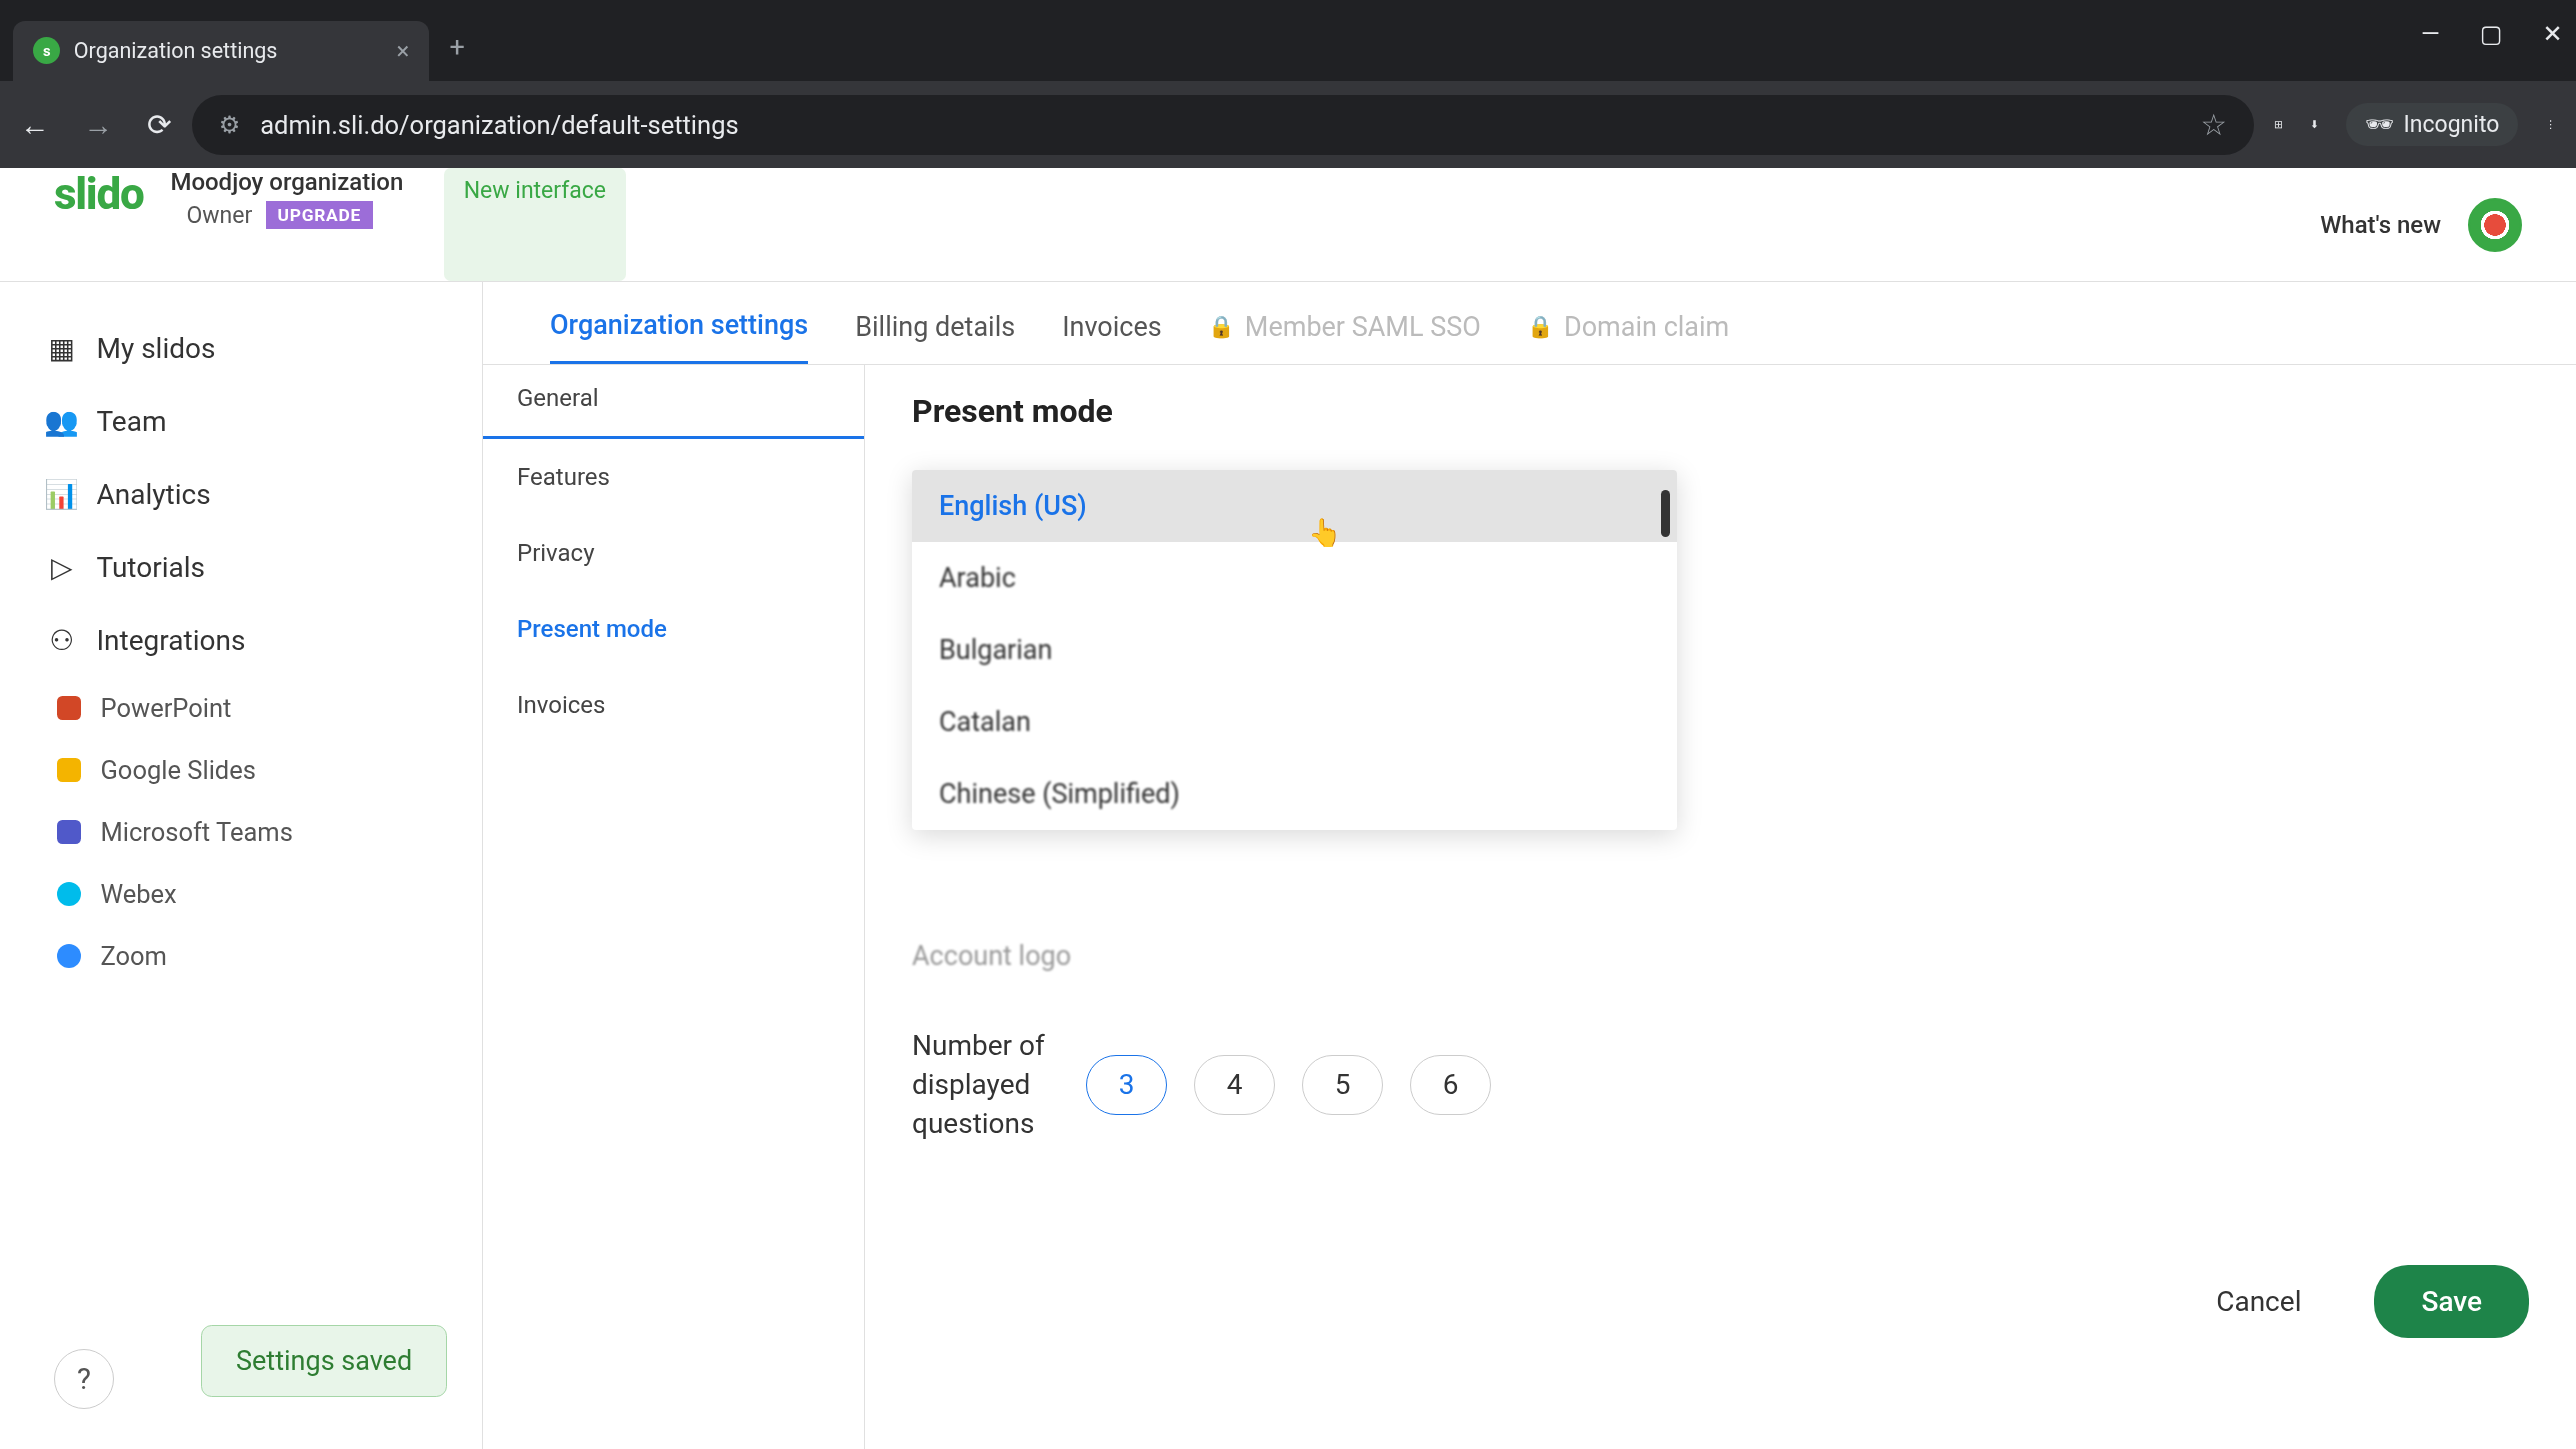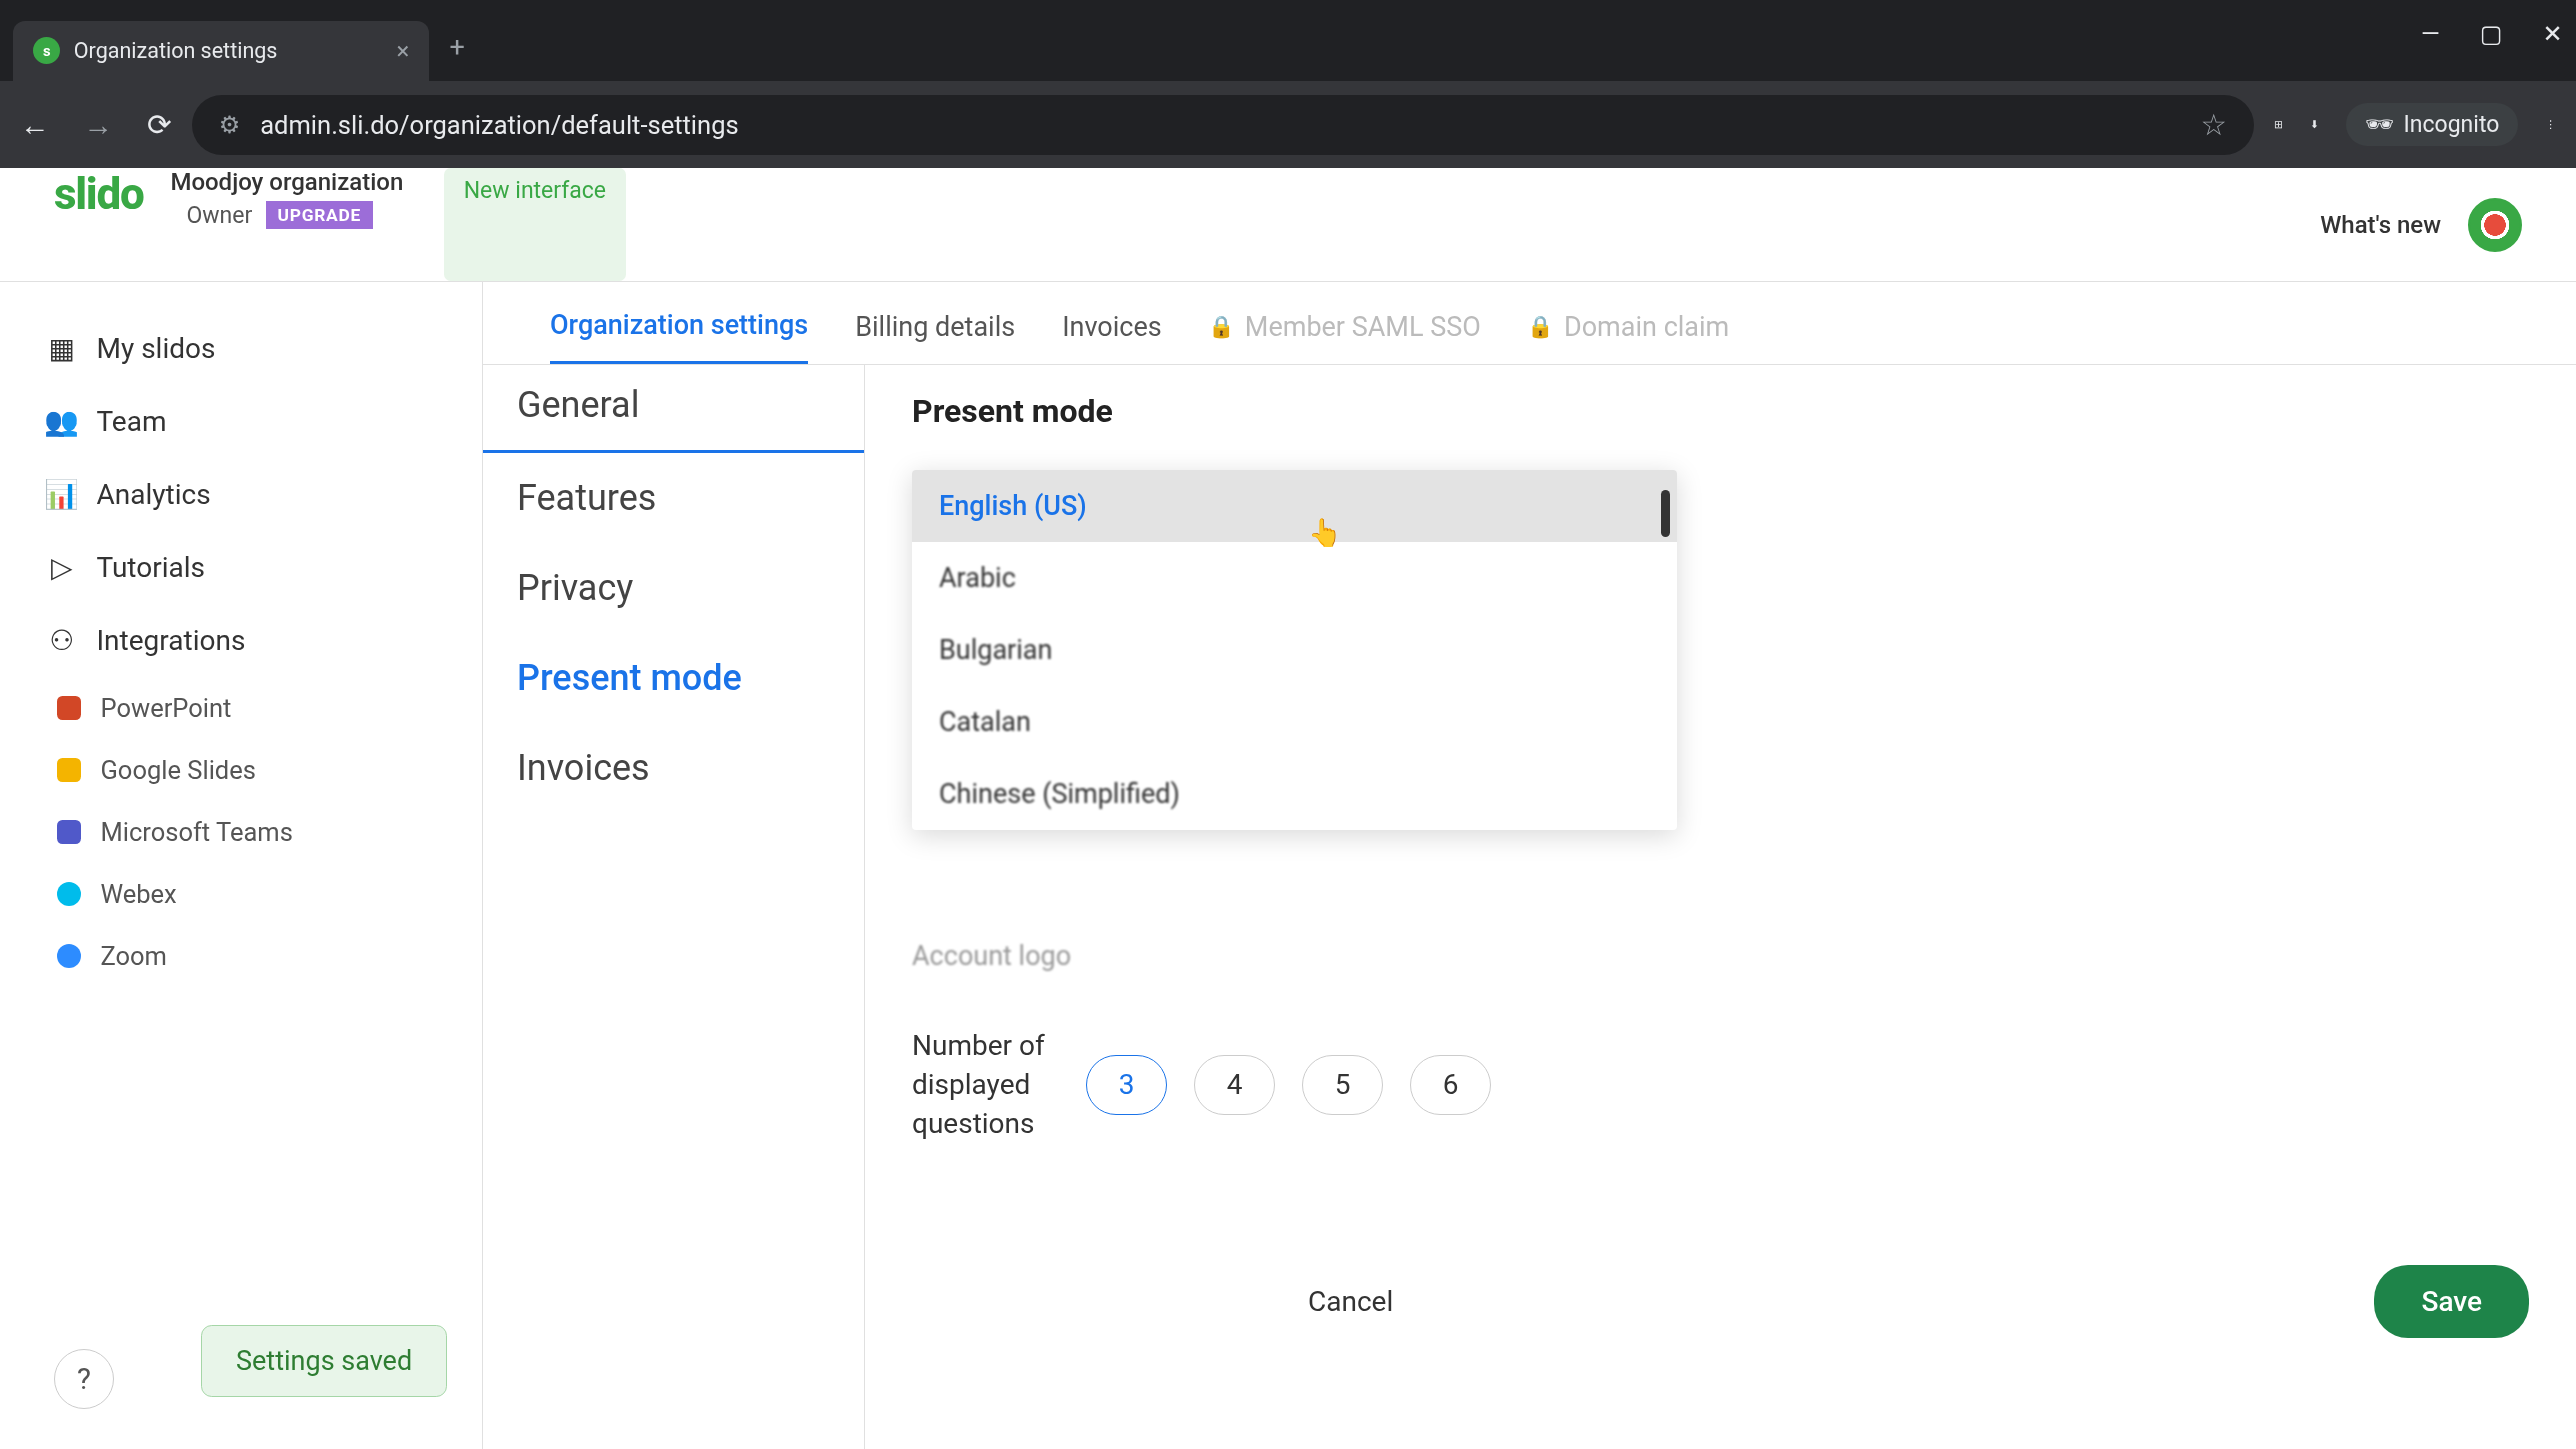--- a/index.html
+++ b/index.html
@@ -58,21 +58,21 @@
 
 .main { flex: 1; display: flex; flex-direction: column; }
 .tabs-row { display: flex; gap: 47px; padding: 27px 67px 0; border-bottom: 0.7px solid #e0e0e0; }
 .tab-link { font-size: 27px; color: #555; padding-bottom: 20px; cursor: pointer; display: flex; align-items: center; gap: 9.4px; }
 .tab-link.active { color: #1a73e8; border-bottom: 3.4px solid #1a73e8; font-weight: 500; }
 .tab-link.locked { color: #bbb; }
 .lock-icon { font-size: 21.5px; }
 
 .content-row { display: flex; flex: 1; }
 .settings-nav { width: 382px; border-right: 0.7px solid #e0e0e0; padding-top: 6.7px; }
-.s-item { padding: 24px 34px; font-size: 36px; color: #444; cursor: pointer; }
+.s-item { padding: 24px 34px; font-size: 24px; color: #444; cursor: pointer; }
 .s-item.first { border-bottom: 3.4px solid #1a73e8; padding-top: 12px; }
 .s-item.active { color: #1a73e8; font-weight: 500; }
 
 .settings-panel { flex: 1; padding: 27px 47px; position: relative; }
 .panel-title { font-size: 32px; font-weight: 700; color: #222; margin-bottom: 40px; }
 
 
 .dropdown-area { position: relative; width: 765px; }
 .dropdown-list { position: absolute; top: 0; left: 0; width: 100%; background: #fff; box-shadow: 0 5.4px 27px rgba(0,0,0,0.15); border-radius: 4px; overflow: hidden; }
 .dd-option { padding: 20px 27px; font-size: 27px; color: #333; cursor: pointer; filter: blur(0.8px); }
@@ -80,21 +80,21 @@
 .dd-scrollbar { position: absolute; right: 6.7px; top: 20px; width: 9.4px; height: 47px; background: #333; border-radius: 6.7px; }
 
 .account-logo-row { margin-top: 510px; font-size: 27px; color: #999; filter: blur(1.3px); }
 
 .num-questions-row { display: flex; align-items: center; margin-top: 54px; }
 .nq-label { font-size: 28px; color: #333; line-height: 1.4; max-width: 174px; }
 .nq-buttons { display: flex; gap: 27px; }
 .nq-btn { width: 81px; height: 60px; border: 1.3px solid #ccc; border-radius: 34px; background: #fff; font-size: 28px; color: #333; cursor: pointer; }
 .nq-btn.selected { border-color: #1a73e8; color: #1a73e8; }
 
-.action-row { display: flex; gap: 39px; margin-top: 121px; justify-content: space-between; padding-left: 362px; }
+.action-row { display: flex; gap: 39px; margin-top: 121px; justify-content: flex-end; padding-left: 362px; }
 .btn-cancel { background: none; border: none; font-size: 28px; color: #333; padding: 20px 34px; cursor: pointer; }
 .btn-save { background: #1e8449; color: #fff; border: none; font-size: 28px; padding: 19px 47px; border-radius: 34px; cursor: pointer; font-weight: 500; }
 
 .cursor-pointer { position: absolute; left: 396px; top: 47px; font-size: 27px; pointer-events: none; }
 </style>
 </head>
 <body>
 
 <div class="browser-chrome">
   <div class="tab">

